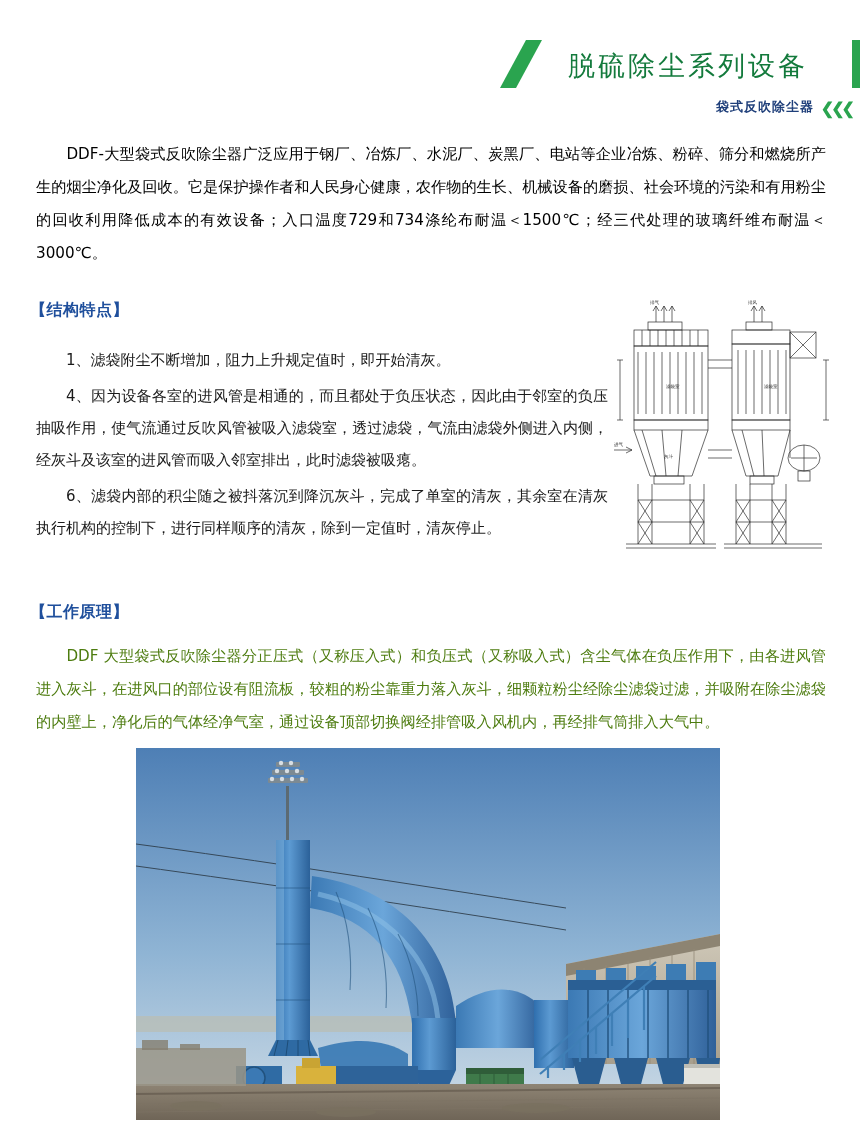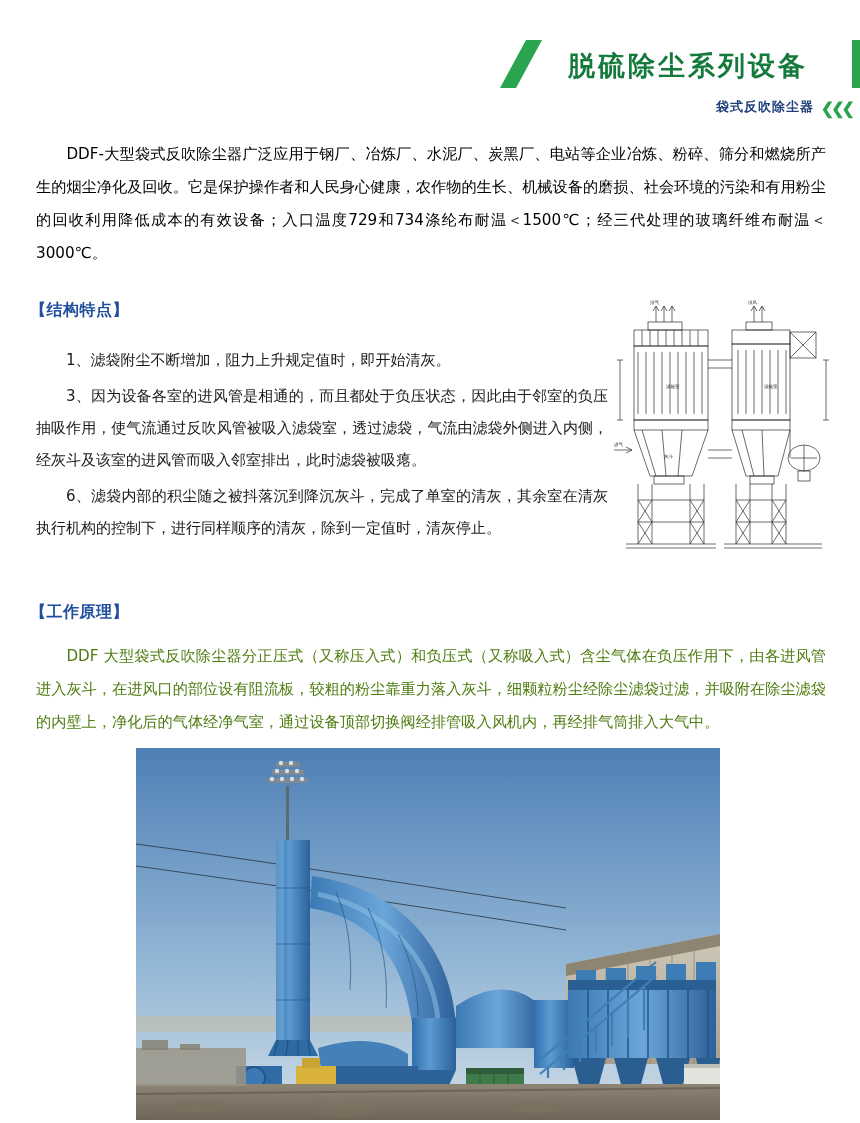--- a/index.html
+++ b/index.html
@@ -40,21 +40,21 @@
     width: 336px;
     height: 48px;
     background: #ffffff;
     clip-path: polygon(26px 0, 100% 0, 100% 100%, 0 100%);
   }
   .header-title {
     position: absolute;
     top: 48px;
     right: 52px;
     font-size: 27px;
-    font-weight: bold;
+    font-weight: normal;
     letter-spacing: 3px;
     color: #137a3c;
     font-family: "DejaVu Sans", sans-serif;
   }
   .header-sub {
     position: absolute;
     top: 98px;
     right: 46px;
     font-size: 13px;
     font-weight: bold;
@@ -163,21 +163,21 @@
   <div class="header-sub">袋式反吹除尘器</div>
   <div class="header-chev">❮❮❮</div>
 </div>
 
 <div class="intro">DDF-大型袋式反吹除尘器广泛应用于钢厂、冶炼厂、水泥厂、炭黑厂、电站等企业冶炼、粉碎、筛分和燃烧所产生的烟尘净化及回收。它是保护操作者和人民身心健康，农作物的生长、机械设备的磨损、社会环境的污染和有用粉尘的回收利用降低成本的有效设备；入口温度729和734涤纶布耐温＜1500℃；经三代处理的玻璃纤维布耐温＜3000℃。</div>
 
 <div class="sec-title" id="sec1">【结构特点】</div>
 
 <div class="list-block">
   <p>1、滤袋附尘不断增加，阻力上升规定值时，即开始清灰。</p>
-  <p>3、因为设备各室的进风管是相通的，而且都处于负压状态，因此由于邻室的负压抽吸作用，使气流通过反吹风管被吸入滤袋室，透过滤袋，气流由滤袋外侧进入内侧，经灰斗及该室的进风管而吸入邻室排出，此时滤袋被吸瘪。</p>
+  <p>4、因为设备各室的进风管是相通的，而且都处于负压状态，因此由于邻室的负压抽吸作用，使气流通过反吹风管被吸入滤袋室，透过滤袋，气流由滤袋外侧进入内侧，经灰斗及该室的进风管而吸入邻室排出，此时滤袋被吸瘪。</p>
   <p>6、滤袋内部的积尘随之被抖落沉到降沉灰斗，完成了单室的清灰，其余室在清灰执行机构的控制下，进行同样顺序的清灰，除到一定值时，清灰停止。</p>
 </div>
 
 <div class="drawing">
   <svg width="222" height="268" viewBox="0 0 222 268" xmlns="http://www.w3.org/2000/svg">
     <g stroke="#2b2b2b" stroke-width="0.7" fill="none">
 
       <path d="M44 6 L44 22 M52 6 L52 22 M60 6 L60 22"></path>
       <path d="M44 6 l-3 5 M44 6 l3 5 M52 6 l-3 5 M52 6 l3 5 M60 6 l-3 5 M60 6 l3 5"></path>
       <rect x="36" y="22" width="34" height="8"></rect>

